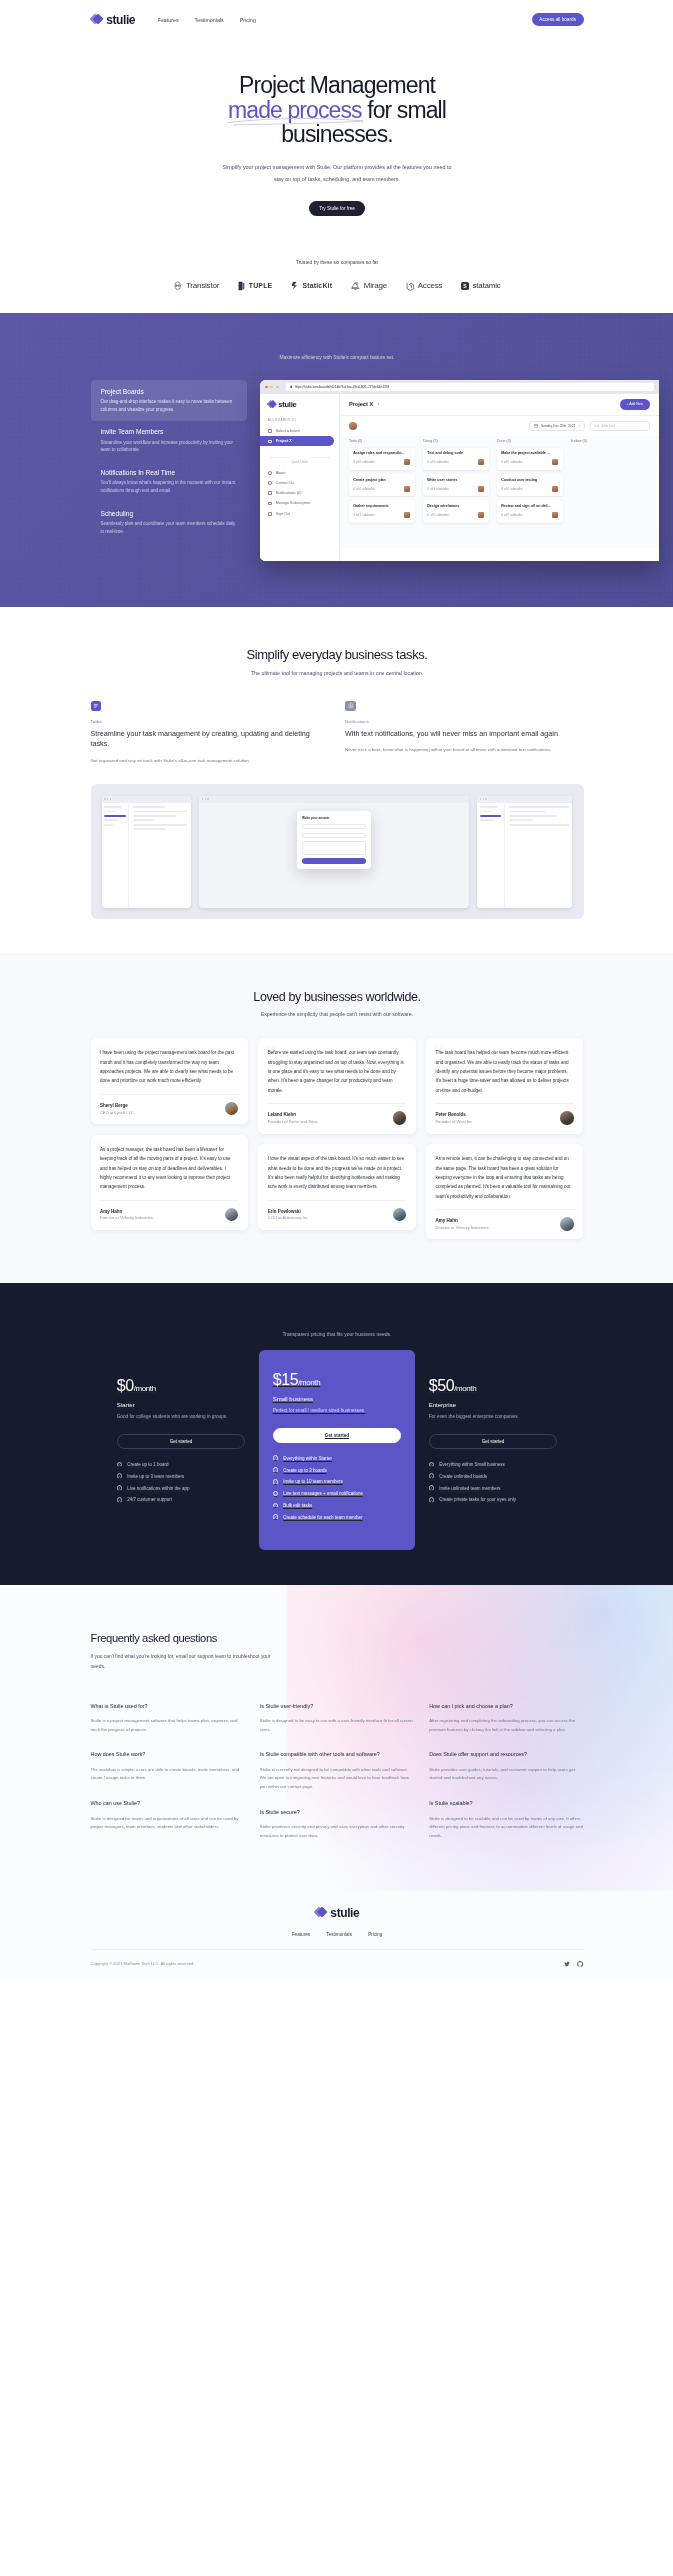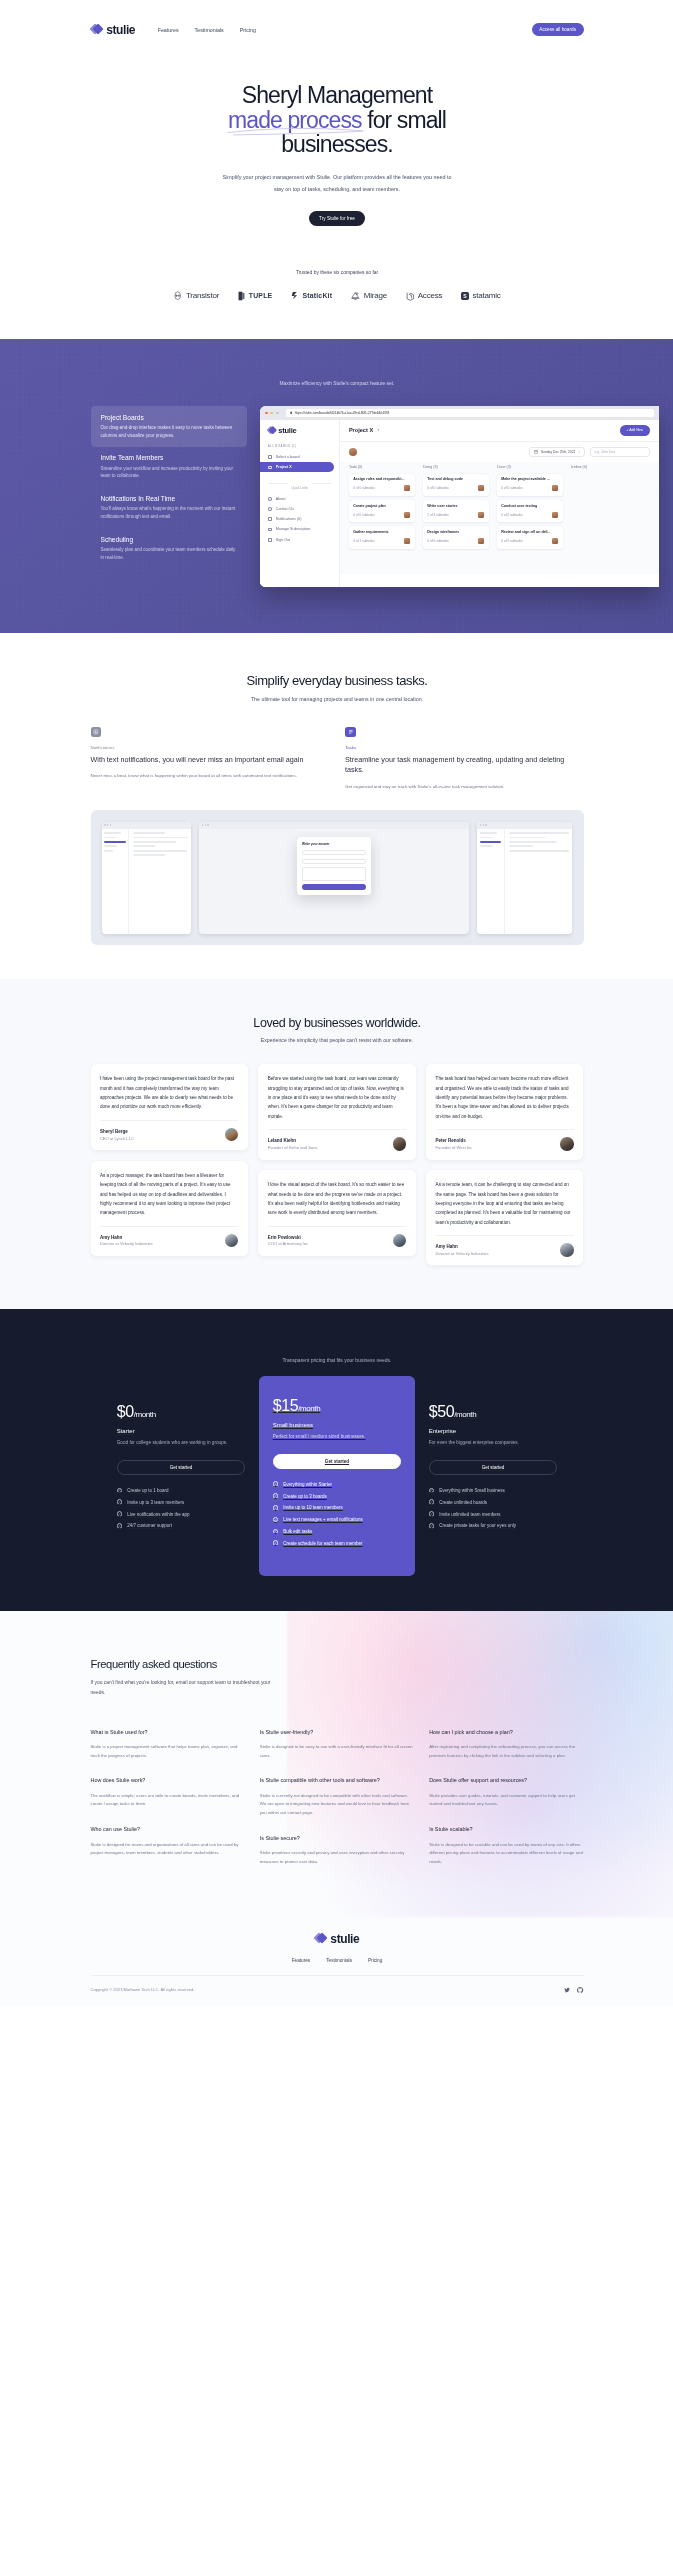--- a/index.html
+++ b/index.html
@@ -3,21 +3,21 @@
 <meta charset="utf-8">
 <style>
   * { margin:0; padding:0; box-sizing:border-box; }
   html,body { width:674px; }
   body {
     font-family:"Liberation Sans", sans-serif;
     background:#ffffff;
     color:#1e2132;
     -webkit-font-smoothing:antialiased;
   }
-  .page { width:674px; margin:12px auto; position:relative; overflow:hidden; }
+  .page { width:674px; margin:2px auto; position:relative; overflow:hidden; }
   .wrap { width:493px; margin:0 auto; }
 
   
   header.nav {
     height:35px; display:flex; align-items:center; width:493px; margin:0 auto;
   }
   .logo { display:flex; align-items:center; gap:3.7px; }
   .logo-mark { width:12px; height:12px; position:relative; }
   .logo-mark .d1 { position:absolute; left:0; top:1.6px; width:8px; height:8px;
      background:#8b8ad4; transform:rotate(45deg); border-radius:1.2px;}
@@ -44,21 +44,21 @@
     margin:15px auto 0; max-width:237px; font-size:5.4px; line-height:2.2;
     color:#4a5066;
   }
   .hero-btn {
     margin-top:15px; background:#1e2132; color:#fff; border:none; cursor:pointer;
     font-size:4.7px; padding:5px 10px; border-radius:12.5px;
     font-family:"Liberation Sans", sans-serif;
   }
 
   
-  .logos { text-align:center; padding:44px 0 38px; }
+  .logos { text-align:center; padding:44px 0 22px; }
   .logos .label { font-size:4.9px; color:#3f4458; margin-bottom:16px; }
   .logo-row { display:flex; justify-content:center; align-items:center; gap:19px; }
   .logo-item { display:flex; align-items:center; gap:3.1px; color:#2f3545; }
   .logo-item .nm { font-size:8px; letter-spacing:-0.2px; }
   .logo-item .nm.bold { font-weight:bold; font-size:6.9px; letter-spacing:0.2px; }
 
   
   .purple {
     position:relative; background:linear-gradient(135deg,#5b57a6 0%,#56539e 45%,#4f4d95 100%);
     padding:35px 0 46px; overflow:hidden;
@@ -256,21 +256,21 @@
     <nav class="links">
       <a href="#">Features</a>
       <a href="#">Testimonials</a>
       <a href="#">Pricing</a>
     </nav>
     <button class="nav-cta">Access all boards</button>
   </header>
 
   <section class="hero wrap">
     <h1>
-      <span>Sheryl Management</span><br>
+      <span>Project Management</span><br>
       <span class="hl">
         <span>made process</span>
         <svg viewBox="0 0 200 18" preserveAspectRatio="none">
           <path d="M2 12 C60 3, 140 2, 196 9 C150 13, 60 15, 10 16" fill="none" stroke="#b6b3e4" stroke-width="1.1"></path>
         </svg>
       </span><span> for small</span><br>
       <span>businesses.</span>
     </h1>
     <p class="sub">Simplify your project management with Stulie. Our platform provides all the features you need to stay on top of tasks, scheduling, and team members.</p>
     <button class="hero-btn">Try Stulie for free</button>
@@ -499,41 +499,41 @@
           </div>
         </div>
       </div>
     </div>
   </section>
 
   <section class="simplify wrap">
     <h2>Simplify everyday business tasks.</h2>
     <div class="ssub">The ultimate tool for managing projects and teams in one central location.</div>
     <div class="cards3">
+      <div class="c3 accent">
+        <div class="ico">
+          <svg width="5.6" height="5.6" viewBox="0 0 12 12">
+              <path d="M2 3 H10 M2 6 H10 M2 9 H7" stroke="#fff" stroke-width="1.4"></path>
+            </svg>
+        </div>
+        <div class="kicker">Tasks</div>
+        <h3>Streamline your task management by creating, updating and deleting tasks.</h3>
+        <p>Get organized and stay on track with Stulie's all-in-one task management solution.</p>
+      </div>
       <div class="c3">
         <div class="ico">
           <svg width="5.6" height="5.6" viewBox="0 0 12 12">
               <rect x="2" y="1.5" width="8" height="9" rx="1.5" fill="none" stroke="#fff" stroke-width="1.1"></rect>
               <circle cx="6" cy="5" r="1.4" fill="#fff"></circle>
               <path d="M3.6 9 a2.6 2.6 0 0 1 4.8 0" fill="none" stroke="#fff" stroke-width="1.1"></path>
             </svg>
         </div>
         <div class="kicker">Notifications</div>
         <h3>With text notifications, you will never miss an important email again</h3>
         <p>Never miss a beat, know what is happening within your board at all times with automated text notifications.</p>
-      </div>
-      <div class="c3 accent">
-        <div class="ico">
-          <svg width="5.6" height="5.6" viewBox="0 0 12 12">
-              <path d="M2 3 H10 M2 6 H10 M2 9 H7" stroke="#fff" stroke-width="1.4"></path>
-            </svg>
-        </div>
-        <div class="kicker">Tasks</div>
-        <h3>Streamline your task management by creating, updating and deleting tasks.</h3>
-        <p>Get organized and stay on track with Stulie's all-in-one task management solution.</p>
       </div>
     </div>
   </section>
 
   <section class="preview-band">
     <div class="pv left">
       <div class="pvbar">
           <i class="pvdot"></i>
           <i class="pvdot"></i>
           <i class="pvdot"></i>

